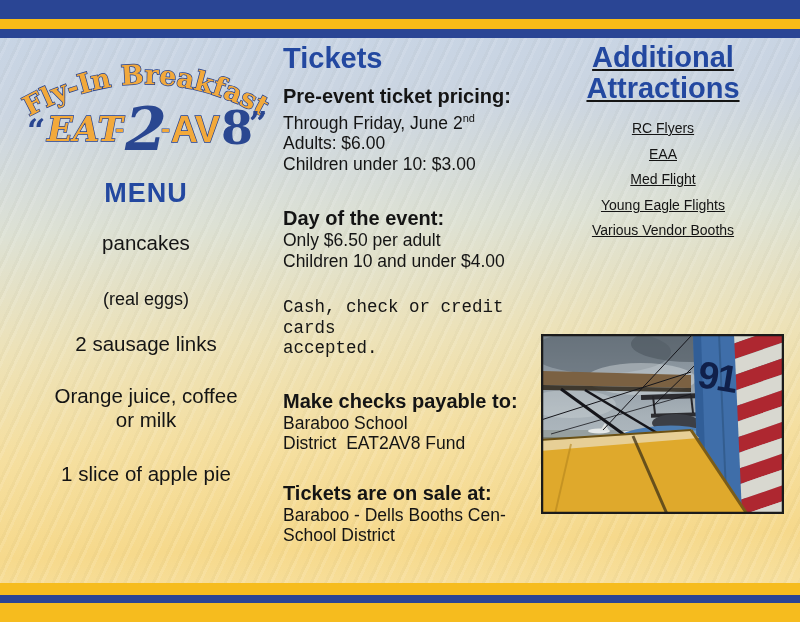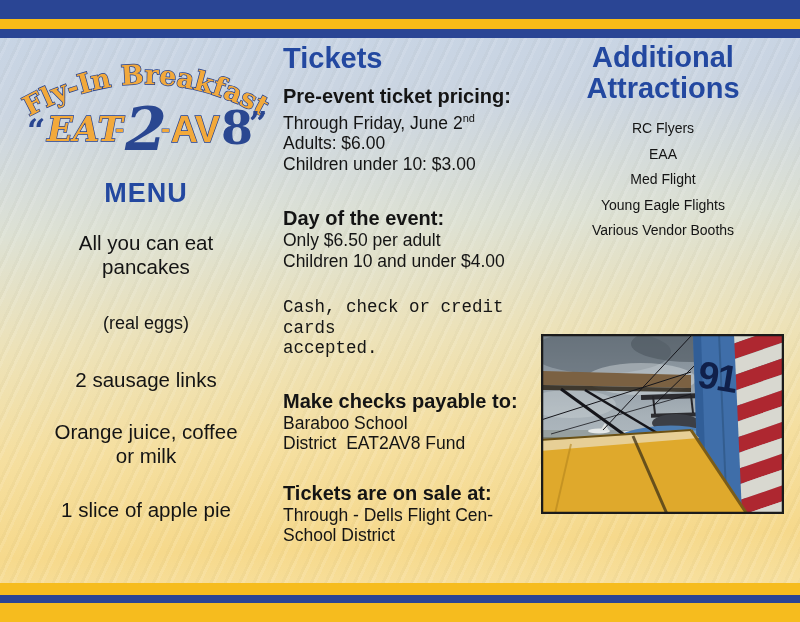--- a/index.html
+++ b/index.html
@@ -17,29 +17,29 @@
   }
   
   .band-top{position:absolute;top:0;left:0;right:0;height:38px;background:#2a4594;}
   .band-top-gold{position:absolute;top:19px;left:0;right:0;height:10px;background:#f8bb17;}
   .band-bottom{position:absolute;bottom:0;left:0;right:0;height:39px;background:#f6bc1e;}
   .band-bottom-blue{position:absolute;top:12px;left:0;right:0;height:8px;background:#2a4594;}
 
   
   .col-left{position:absolute;left:10px;top:38px;width:272px;text-align:center;}
   .col-mid{position:absolute;left:283px;top:38px;width:244px;}
-  .col-right{position:absolute;left:533px;top:38px;width:260px;text-align:center;}
+  .col-right{position:absolute;left:533px;top:38px;width:260px;text-align:center;text-decoration:underline;}
 
   .logo-svg{display:block;margin:0 auto;width:262px;height:122px;}
 
   .menu-title{margin-top:18px;font-size:27px;font-weight:bold;color:#2348a0;letter-spacing:1px;}
   .menu-item{font-size:20.5px;line-height:24px;}
   .mi-1{margin-top:22px;}
   .mi-2{margin-top:33px;}
-  .mi-3{margin-top:33px;}
+  .mi-3{margin-top:21px;}
   .mi-4{margin-top:28px;}
   .mi-5{margin-top:30px;}
   .menu-sub{font-size:18px;line-height:23px;}
 
   .mid-title{margin-top:3px;font-size:29px;font-weight:bold;color:#2348a0;line-height:34px;}
   .sec-head{font-size:20px;font-weight:bold;line-height:23px;}
   .sec-line{font-size:17.5px;line-height:20.5px;}
   .s-pre{margin-top:10px;}
   .s-day{margin-top:33px;}
   .s-pay{margin-top:26px;font-family:Liberation Mono, monospace;}
@@ -79,21 +79,20 @@
       <text x="110" y="112" font-family="DejaVu Serif, serif" font-style="italic" font-weight="bold" font-size="60" fill="#2a4791">2</text>
       <text x="146" y="99" font-family="DejaVu Serif, serif" font-weight="bold" font-size="22" fill="#f2a93b" stroke="#24408f" stroke-width="1.1" paint-order="stroke">-</text>
       <text x="156" y="104" font-family="Liberation Sans, sans-serif" font-weight="bold" font-size="37" fill="#f2a93b" stroke="#24408f" stroke-width="1.4" paint-order="stroke">AV</text>
       <text x="206" y="106" font-family="DejaVu Serif, serif" font-weight="bold" font-size="46" fill="#2a4791">8</text>
       <text x="234" y="96" font-family="DejaVu Serif, serif" font-weight="bold" font-size="32" fill="#2a4791">”</text>
     </svg>
 
     <div class="menu-title">MENU</div>
 
     <div class="menu-item mi-1">
-      <div>All you can eat</div>
       <div>pancakes</div>
     </div>
     <div class="menu-item mi-2">
       <div class="menu-sub">(real eggs)</div>
     </div>
     <div class="menu-item mi-3">
       <div>2 sausage links</div>
     </div>
     <div class="menu-item mi-4">
       <div>Orange juice, coffee</div>
@@ -126,21 +125,21 @@
     </div>
 
     <div class="s-chk">
       <div class="sec-head">Make checks payable to:</div>
       <div class="sec-line">Baraboo School</div>
       <div class="sec-line prewrap">District  EAT2AV8 Fund</div>
     </div>
 
     <div class="s-sale">
       <div class="sec-head">Tickets are on sale at:</div>
-      <div class="sec-line">Through - Dells Flight Cen-</div>
+      <div class="sec-line">Baraboo - Dells Booths Cen-</div>
       <div class="sec-line">School District</div>
     </div>
   </div>
 
   <div class="col-right">
     <div class="attr-title">
       <div>Additional</div>
       <div>Attractions</div>
     </div>
     <div class="attr-list">

